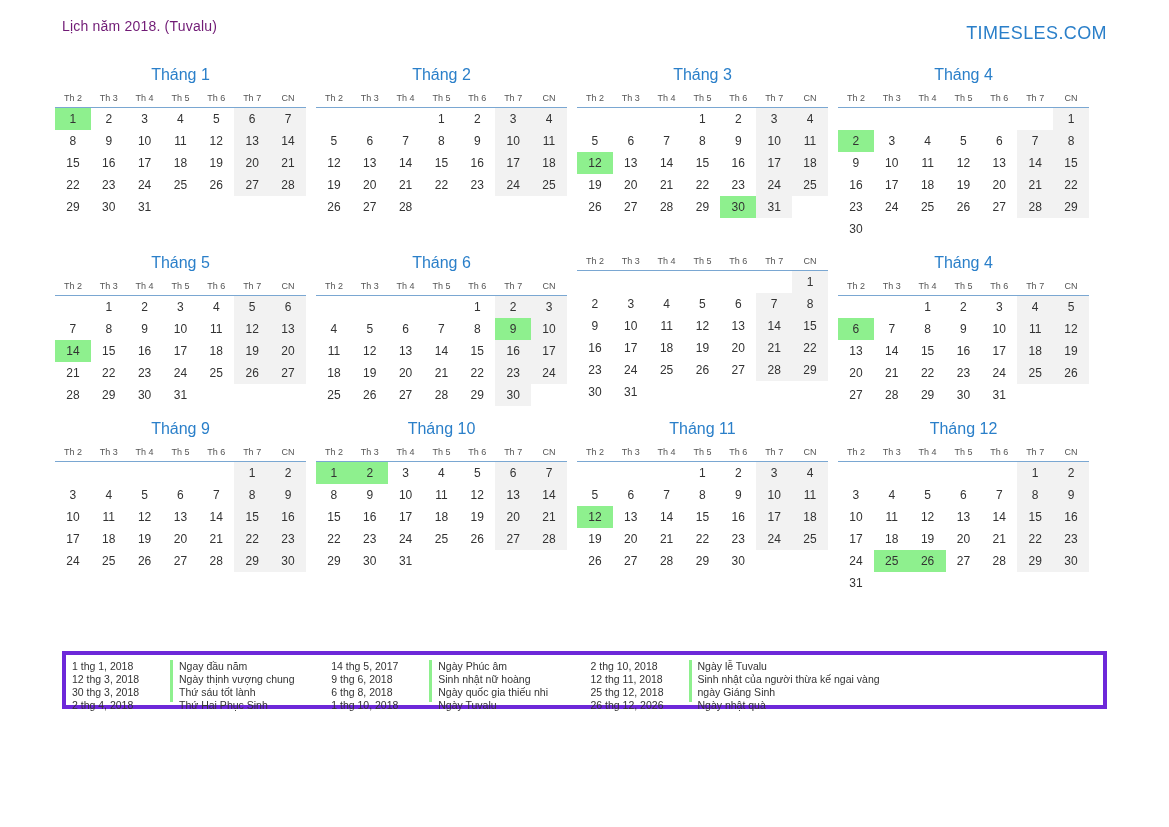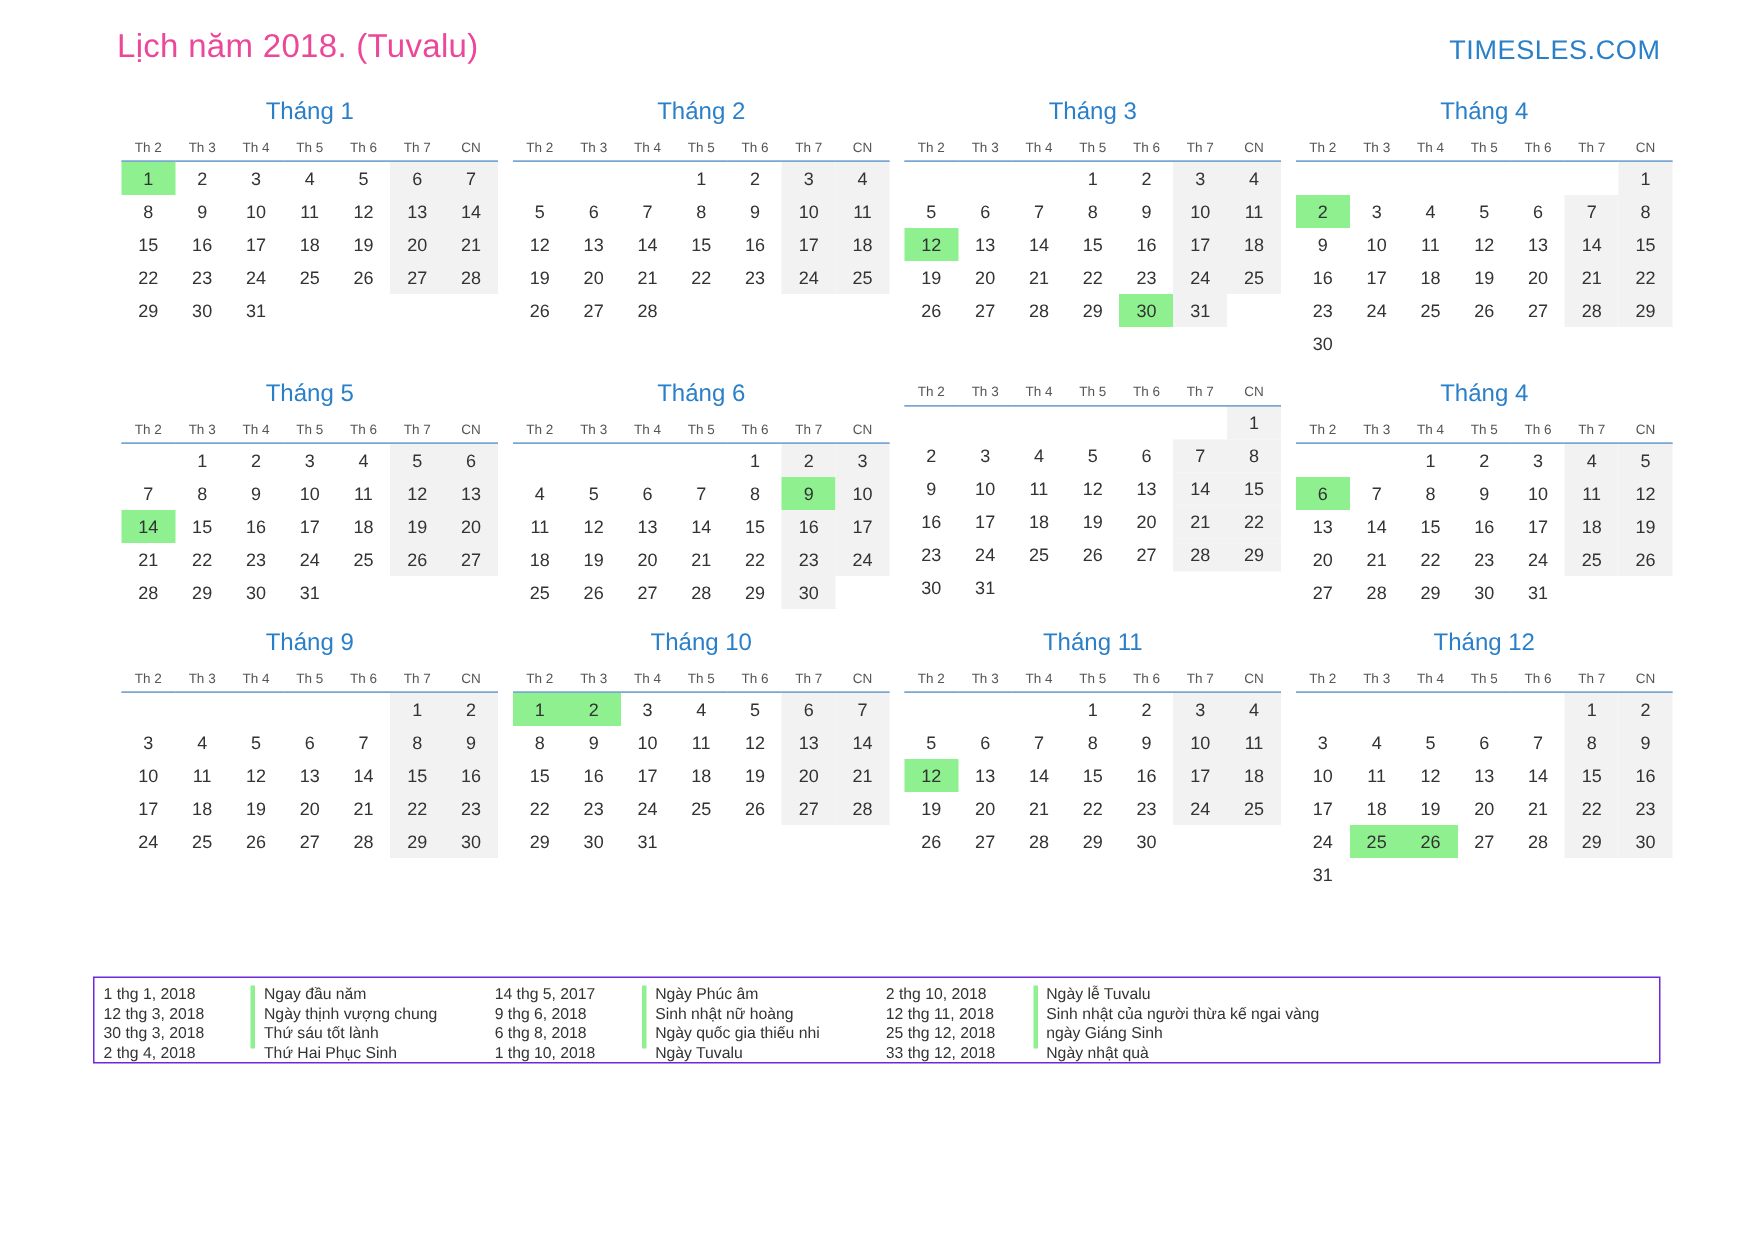--- a/index.html
+++ b/index.html
@@ -24,37 +24,36 @@
     position: absolute;
     top: 18px;
     left: 0;
     width: 1169px;
     height: 32px;
   }
   .title {
     position: absolute;
     left: 62px;
     top: 0;
-    font-size: 22px;
-    color: #ec4899;
+    font-size: 14px;
+    color: #701a75;
     letter-spacing: 0.2px;
-    margin-left: 16px;
   }
   .brand {
     position: absolute;
     right: 62px;
     top: 5px;
     font-size: 18px;
     color: #2a7fc9;
     letter-spacing: 0.4px;
   }
   .grid {
     position: absolute;
     top: 66px;
-    left: 76px;
+    left: 50px;
     width: 1045px;
     display: flex;
     flex-wrap: wrap;
   }
   .month {
     width: 261px;
     box-sizing: border-box;
     margin-bottom: 14px;
     padding: 0 4px;
   }
@@ -88,21 +87,21 @@
     padding: 0;
   }
   td.we { background: #f2f2f2; }
   td.hol { background: #8ef08e; }
   .legend {
     position: absolute;
     left: 62px;
     top: 651px;
     width: 1045px;
     height: 58px;
-    border: 1px solid #6d28d9;
+    border: 4px solid #6d28d9;
     box-sizing: border-box;
     display: flex;
     font-size: 10.5px;
     color: #333333;
   }
   .legend-col {
     width: 25%;
     box-sizing: border-box;
     padding: 5px 0 0 6px;
     display: flex;
@@ -953,21 +952,21 @@
           <div class="legend-line">Sinh nhật nữ hoàng</div>
           <div class="legend-line">Ngày quốc gia thiếu nhi</div>
           <div class="legend-line">Ngày Tuvalu</div>
         </div>
       </div>
       <div class="legend-col">
         <div class="legend-dates">
           <div class="legend-line">2 thg 10, 2018</div>
           <div class="legend-line">12 thg 11, 2018</div>
           <div class="legend-line">25 thg 12, 2018</div>
-          <div class="legend-line">33 thg 12, 2018</div>
+          <div class="legend-line">26 thg 12, 2026</div>
         </div>
         <div class="legend-bar"></div>
         <div class="legend-names">
           <div class="legend-line">Ngày lễ Tuvalu</div>
           <div class="legend-line">Sinh nhật của người thừa kế ngai vàng</div>
           <div class="legend-line">ngày Giáng Sinh</div>
           <div class="legend-line">Ngày nhật quà</div>
         </div>
       </div>
     </div>

